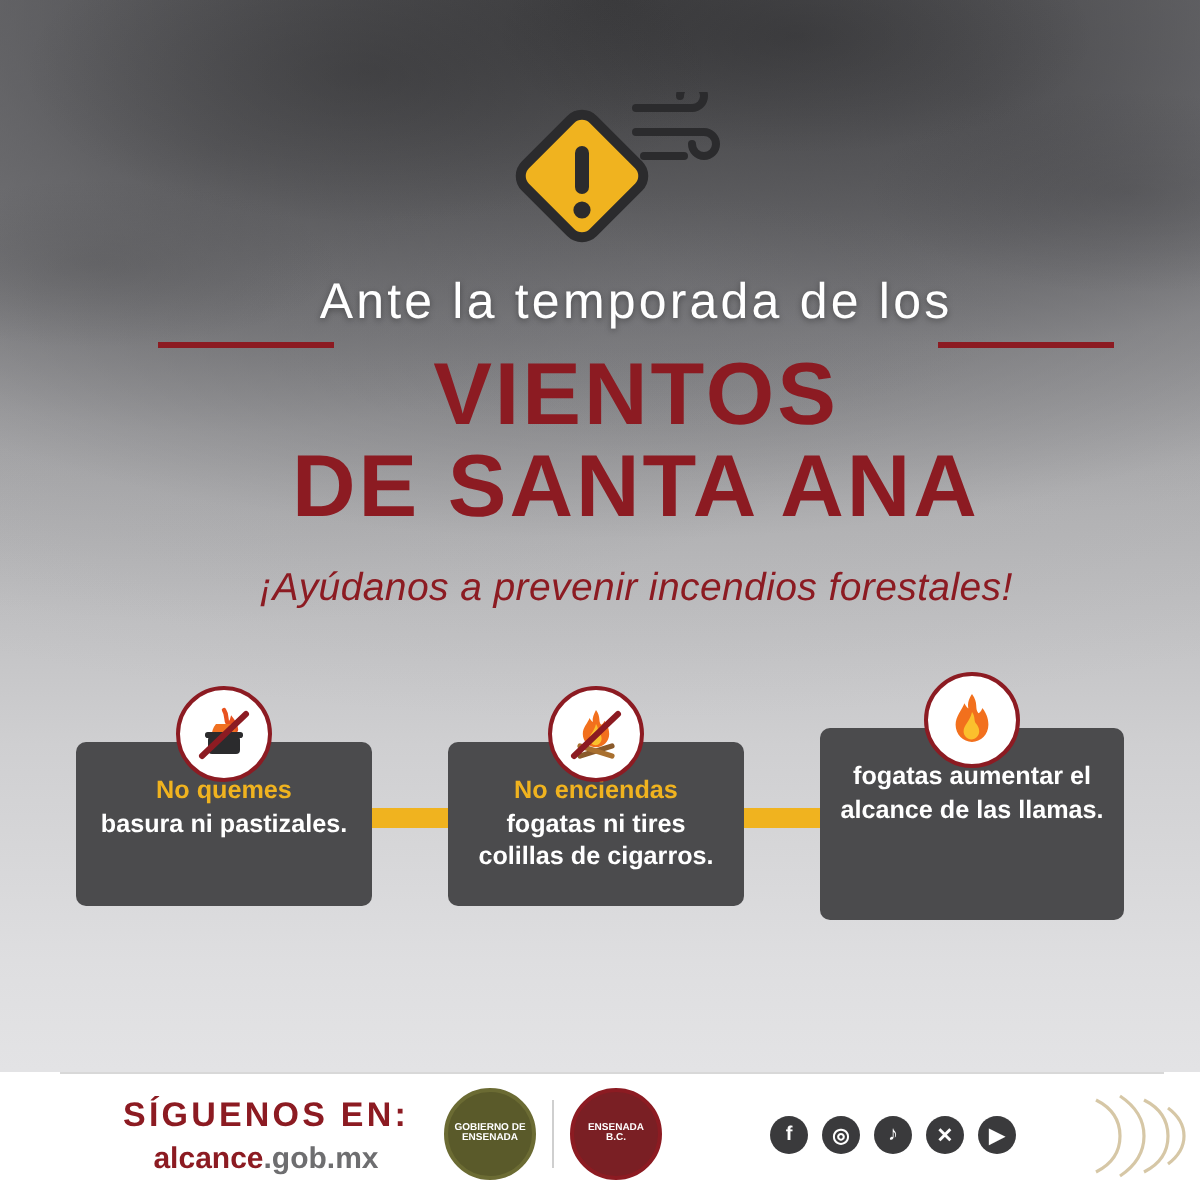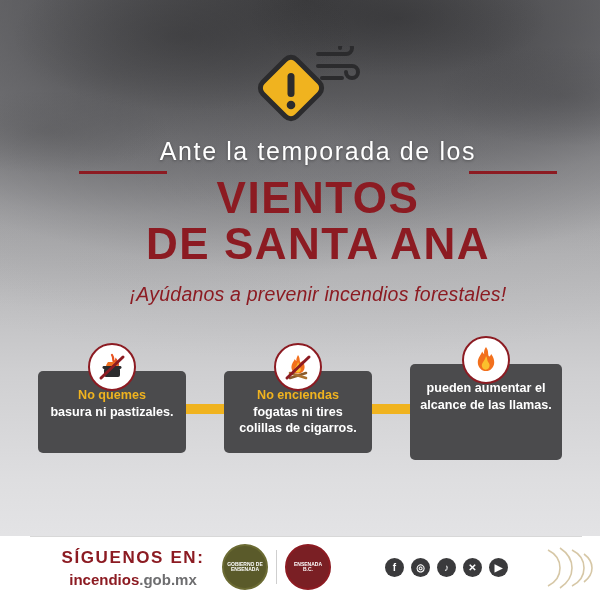--- a/index.html
+++ b/index.html
@@ -317,30 +317,30 @@
       <span>basura ni pastizales.</span>
     </div>
 
     <div class="tip tip-3">
       <div class="tip-badge">
         <svg width="30" height="30" viewBox="0 0 30 30">
           <path d="M15 2c3.4 4.6 1.2 7.2 3.2 9.6 1.4-.6 2-2.6 2-2.6 2.6 3.4 3 6.4 3 8.4 0 4.8-3.8 8.6-8.2 8.6S6.8 22.2 6.8 17.4C6.8 13 10 10 11.2 6.6c.8 1.8 2 2.6 2 2.6C12.6 6.6 13.6 4 15 2z" fill="#f2701d"></path>
           <path d="M15 11c1.8 2.6.8 4.2 2 5.8 1 1.3 1.6 2.3 1.6 3.8 0 2.3-1.8 4.1-3.9 4.1s-3.9-1.8-3.9-4.1c0-3.1 3.1-4.7 4.2-9.6z" fill="#fbc02d"></path>
         </svg>
       </div>
-      <span>pueden aumentar el alcance de las llamas.</span>
+      <span>fogatas aumentar el alcance de las llamas.</span>
     </div>
   </div>
 
   <div class="footer">
     <div class="footer-divider"></div>
 
     <div class="follow">
       <div class="follow-label">SÍGUENOS EN:</div>
-      <div class="follow-site"><span>incendios</span><span class="dom">.gob.mx</span></div>
+      <div class="follow-site"><span>alcance</span><span class="dom">.gob.mx</span></div>
     </div>
 
     <div class="seals">
       <div class="seal seal-a">GOBIERNO DE ENSENADA</div>
       <div class="seal-sep"></div>
       <div class="seal seal-b">ENSENADA B.C.</div>
     </div>
 
     <div class="socials">
       <div class="soc">f</div>

